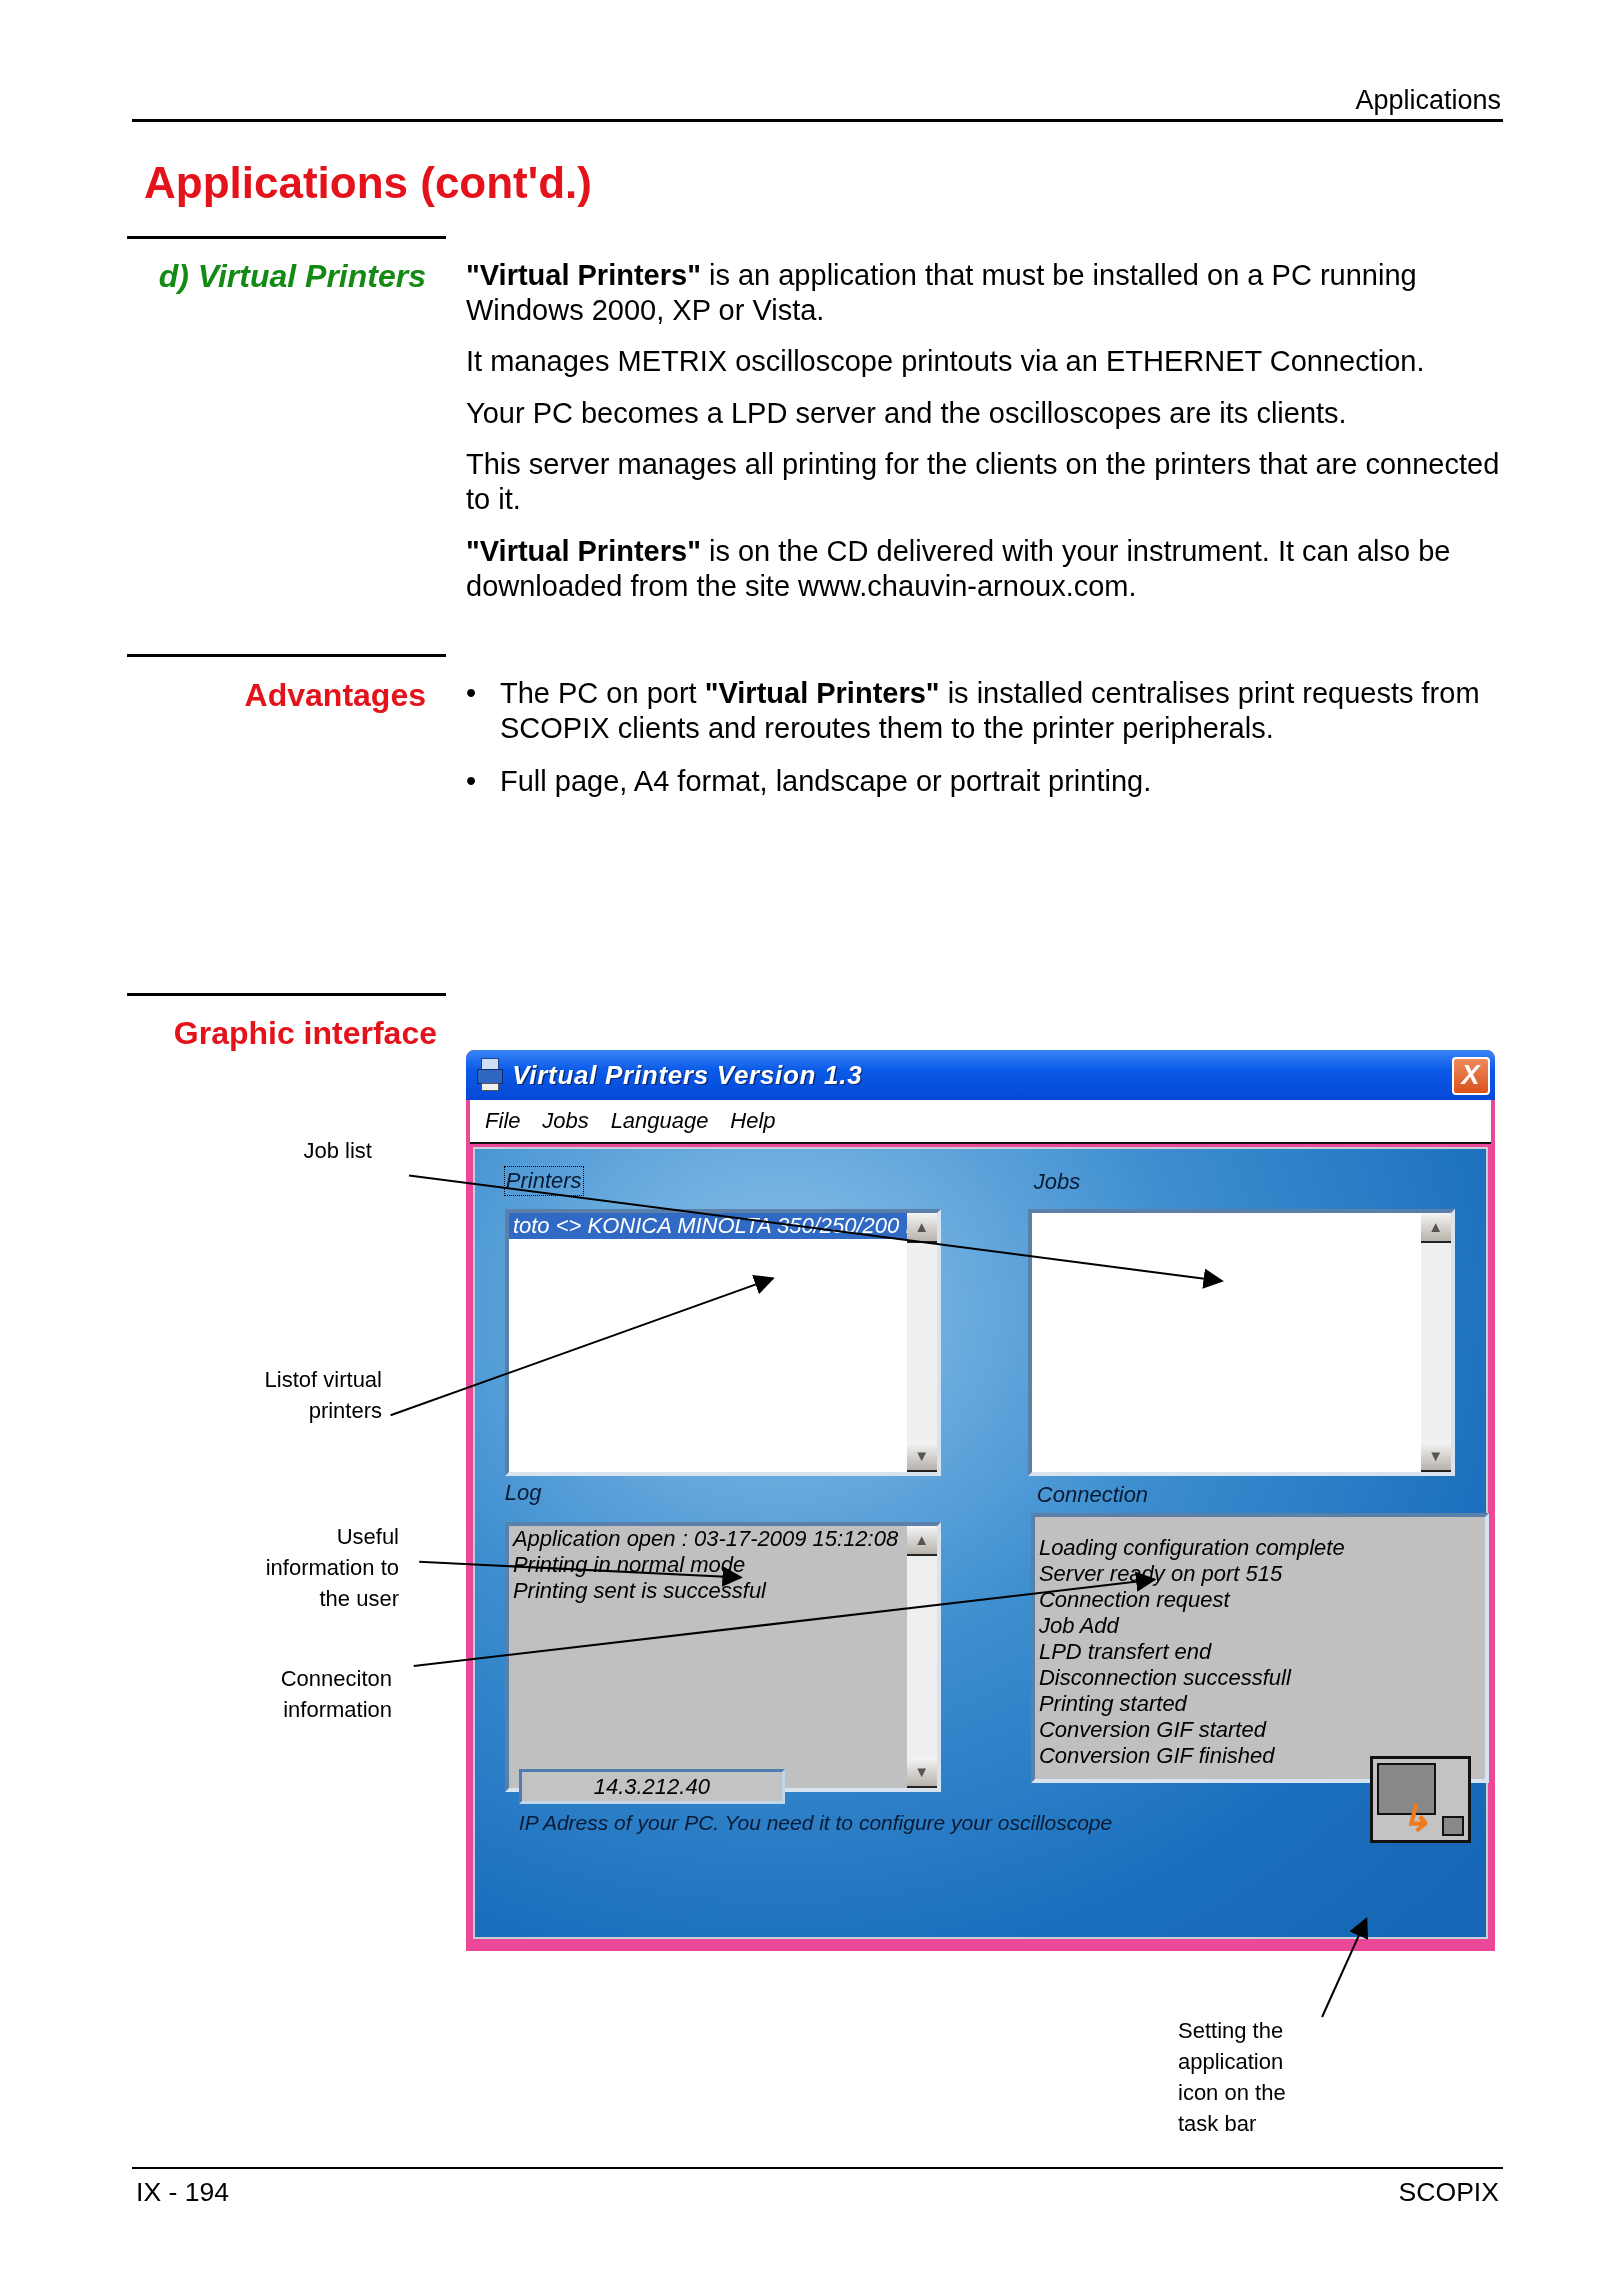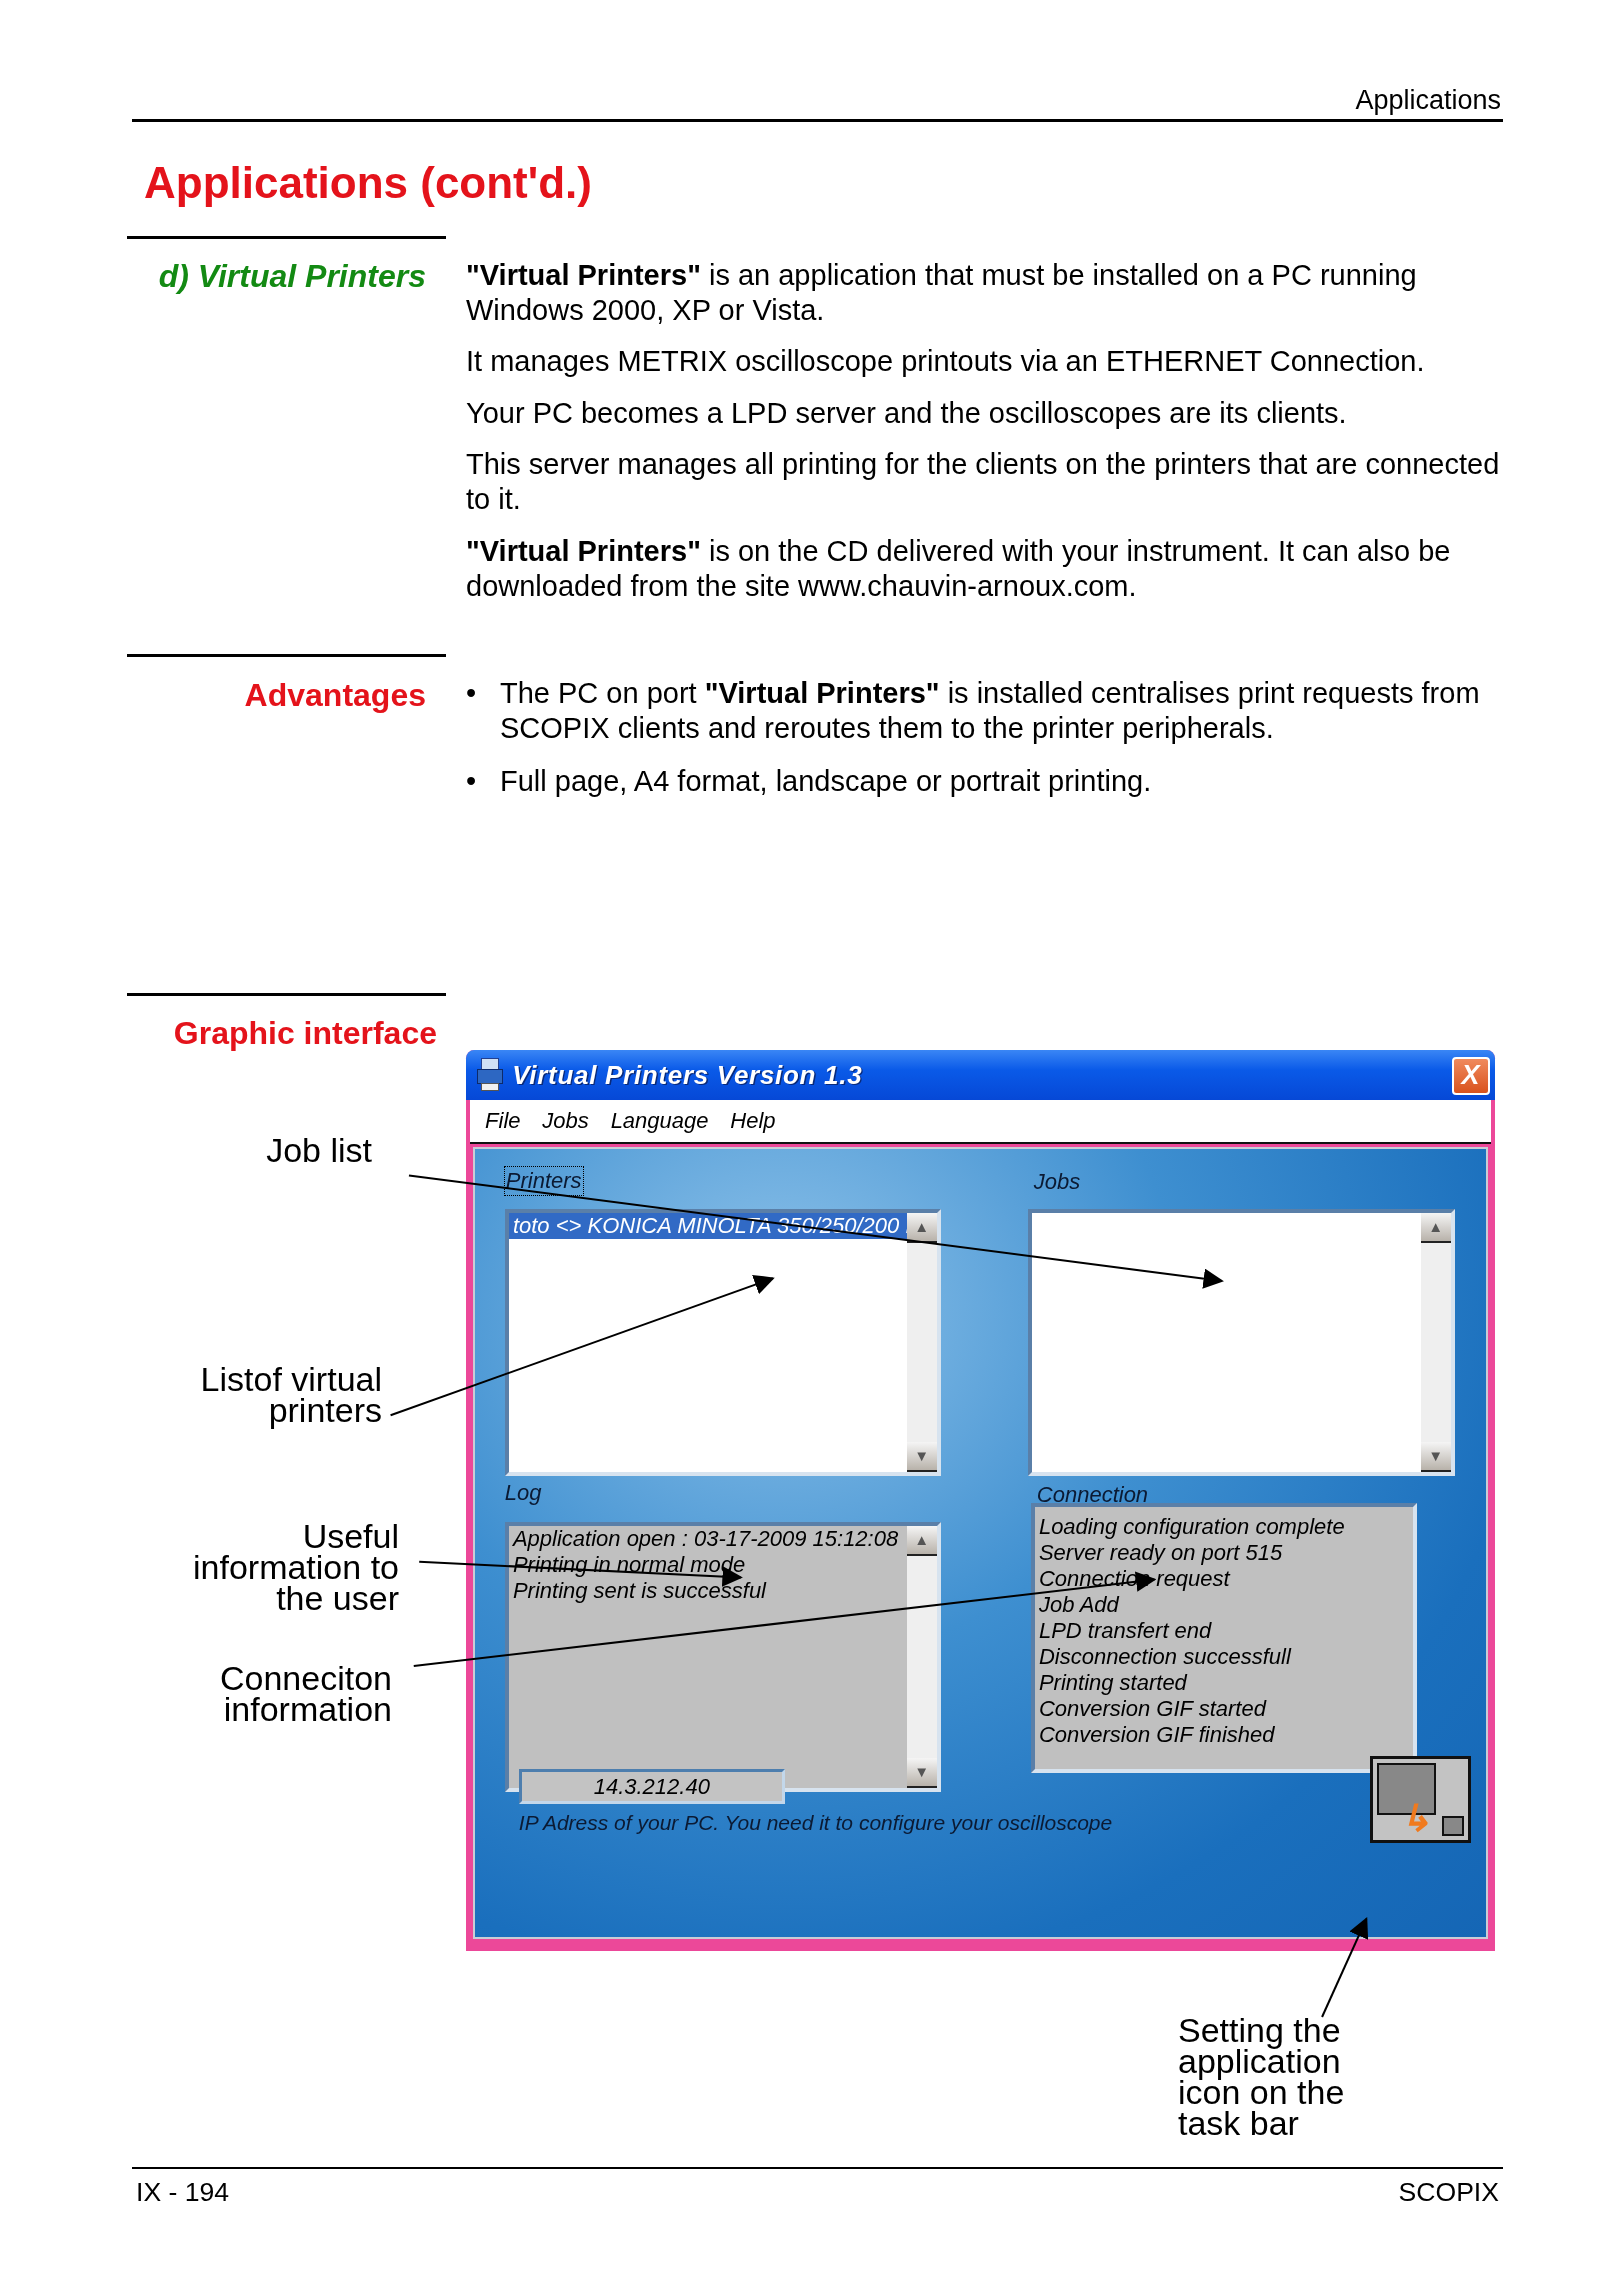--- a/index.html
+++ b/index.html
@@ -52,21 +52,21 @@
   .sbtn.up { top: 0; }
   .sbtn.down { bottom: 0; }
 
   .ip-box { left: 44px; top: 729px; width: 266px; height: 35px; background: #c3c3c3; border: 3.4px solid #4d7eae; border-bottom-color: #c3d7ea; border-right-color: #c3d7ea; font-size: 22px; text-align: center; line-height: 29px; }
   .ip-caption { left: 44px; top: 772px; font-size: 21px; color: #0b1a33; white-space: nowrap; }
   .tray-btn { right: 15px; top: 713px; width: 101px; height: 87px; background: #c3c3c3; border: 3.4px solid #111; }
   .tray-btn .big { position: absolute; left: 4.1px; top: 4.1px; width: 59px; height: 52px; background: #888; border: 2.7px solid #111; }
   .tray-btn .small { position: absolute; right: 4.1px; bottom: 4.1px; width: 22px; height: 20.4px; background: #888; border: 2px solid #111; }
   .tray-btn .arrow { position: absolute; left: 27px; top: 38px; font-size: 37px; color: #f07a1e; font-weight: bold; }
 
-  .callout { font-size: 34px; line-height: 31px; text-align: right; white-space: nowrap; }
+  .callout { font-size: 22px; line-height: 31px; text-align: right; white-space: nowrap; }
   .callout-left { text-align: left; }
 
   .footer-rule { left: 132px; top: 2167px; width: 1371px; height: 2px; background: #000; }
   .footer-left { left: 136px; top: 2177px; font-size: 26.6px; }
   .footer-right { right: 123px; top: 2177px; font-size: 26.6px; }
 
   svg.overlay { position: absolute; left: 0; top: 0; pointer-events: none; }
 </style>
 </head>
 <body>
@@ -137,21 +137,21 @@
       <div class="list-row">Application open : 03-17-2009  15:12:08</div>
       <div class="list-row">Printing in normal mode</div>
       <div class="list-row">Printing sent is successful</div>
       <div class="vscroll">
         <div class="sbtn up">▲</div>
         <div class="sbtn down">▼</div>
       </div>
     </div>
 
     <div class="abs grp-label" style="left:562px; top:333px">Connection</div>
-    <div class="abs listbox grey" style="left:556px; top:354px; width:386px; height:270px; padding-top:7px">
+    <div class="abs listbox grey" style="left:556px; top:364px; width:458px; height:270px; padding-top:18px">
       <div class="list-row">Loading configuration complete</div>
       <div class="list-row">Server ready on port 515</div>
       <div class="list-row">Connection request</div>
       <div class="list-row">Job Add</div>
       <div class="list-row">LPD transfert end</div>
       <div class="list-row">Disconnection successfull</div>
       <div class="list-row">Printing started</div>
       <div class="list-row">Conversion GIF started</div>
       <div class="list-row">Conversion GIF finished</div>
     </div>

